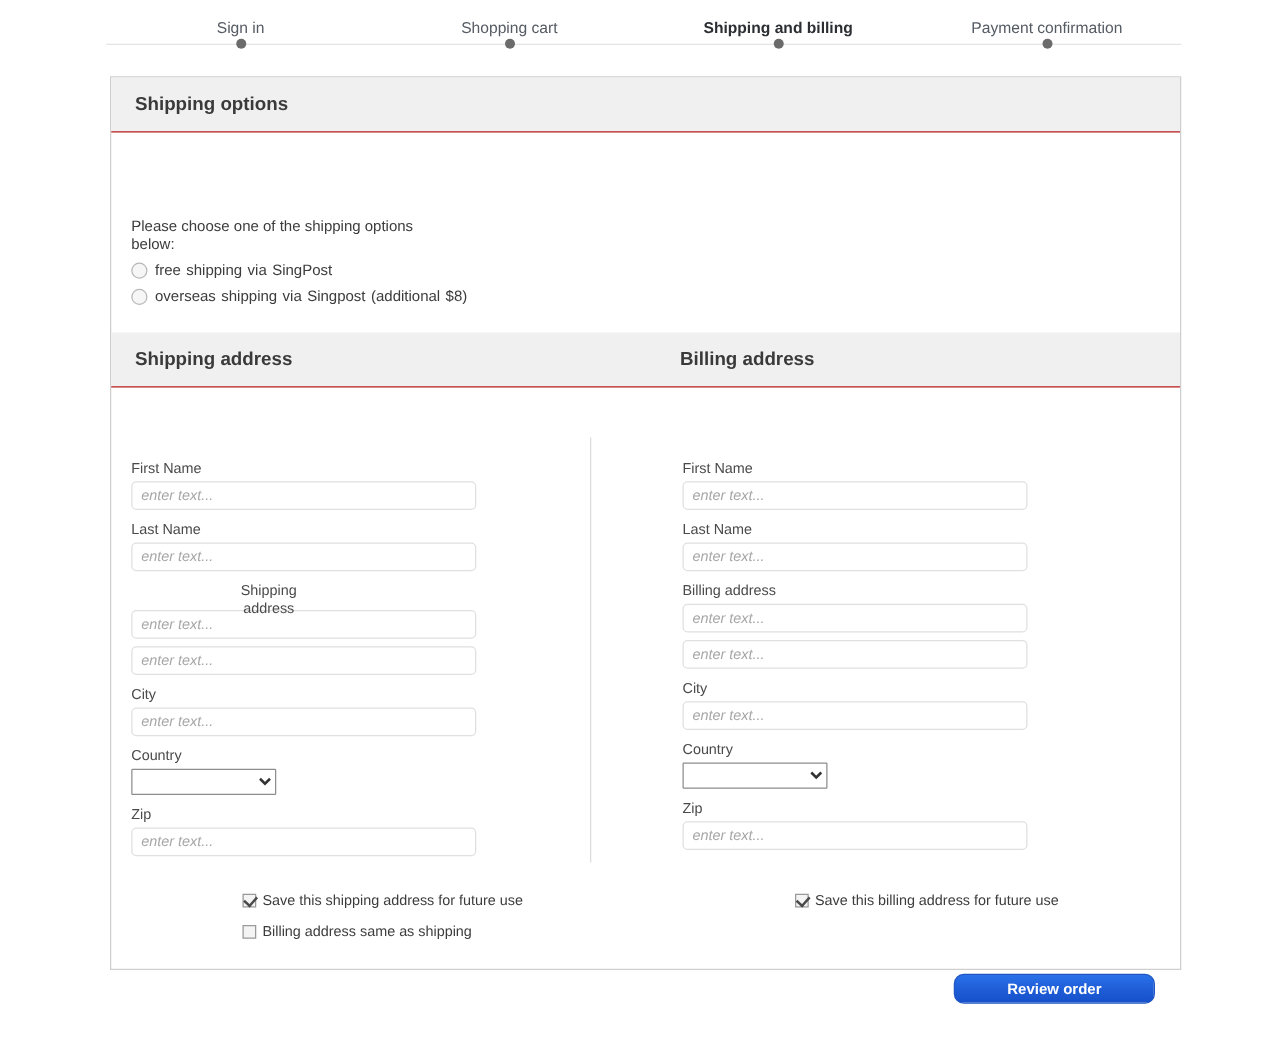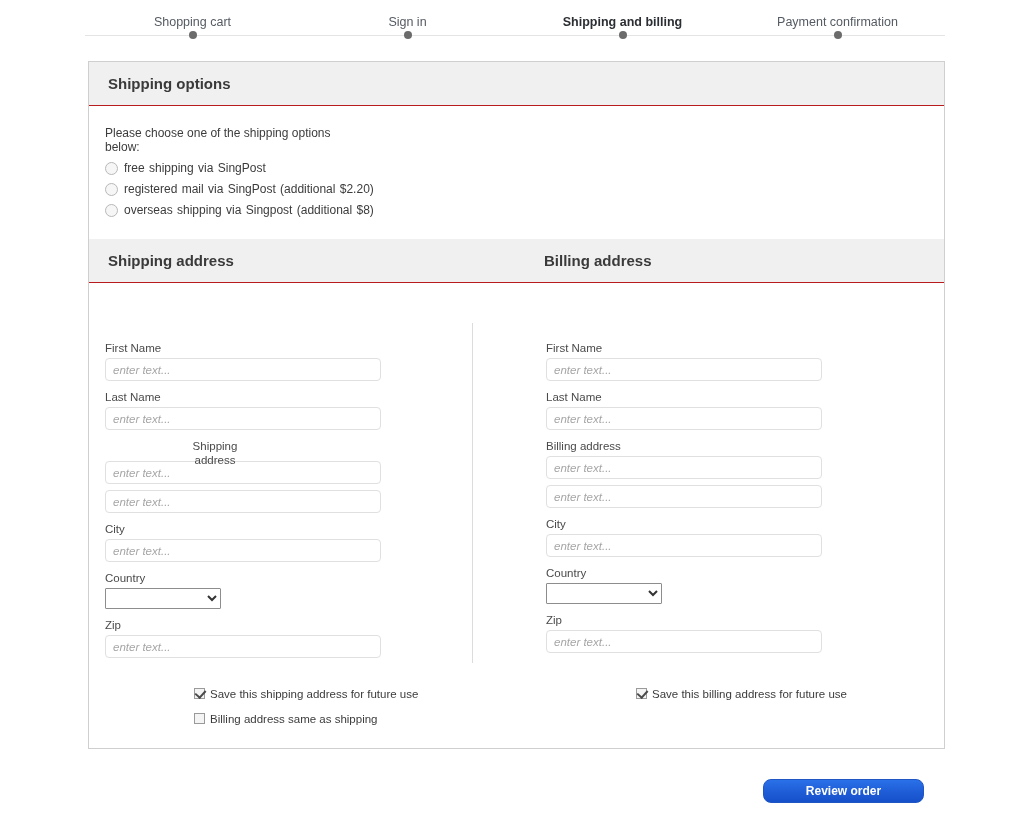--- a/index.html
+++ b/index.html
@@ -109,20 +109,21 @@
   
   #shipping-options-body {
     padding: 20px 19px 22px 16px;
   }
   #shipping-options-intro {
     font-size: 12px;
     color: #3c3c3c;
     width: 245px;
     line-height: 14px;
     margin-bottom: 5px;
+    margin-top: 48px;
   }
   .radio-row {
     display: flex;
     align-items: flex-start;
     width: 270px;
     margin-top: 7px;
     font-size: 12px;
     color: #3c3c3c;
     line-height: 14px;
   }
@@ -275,24 +276,24 @@
     box-sizing: border-box;
     padding: 0;
   }
 </style>
 </head>
 <body>
 
 <div id="checkout-steps">
   <div id="steps-labels">
     <div class="step">
+      <span>Sign in</span>
+    </div>
+    <div class="step">
       <span>Shopping cart</span>
-    </div>
-    <div class="step">
-      <span>Sign in</span>
     </div>
     <div class="step is-active">
       <span>Shipping and billing</span>
     </div>
     <div class="step">
       <span>Payment confirmation</span>
     </div>
   </div>
   <div id="steps-rule"></div>
   <div id="steps-dots">
@@ -318,24 +319,20 @@
   </div>
 
   <div id="shipping-options-body">
     <div id="shipping-options-intro">Please choose one of the shipping options below:</div>
 
     <div class="radio-row">
       <span class="radio-mark"></span>
       <span class="radio-label">free shipping via SingPost</span>
     </div>
 
-    <div class="radio-row">
-      <span class="radio-mark"></span>
-      <span class="radio-label">registered mail via SingPost (additional $2.20)</span>
-    </div>
 
     <div class="radio-row">
       <span class="radio-mark"></span>
       <span class="radio-label">overseas shipping via Singpost (additional $8)</span>
     </div>
   </div>
 
   <div class="panel-header">
     <span class="panel-header-title">Shipping address</span>
     <span class="panel-header-title col-right">Billing address</span>

